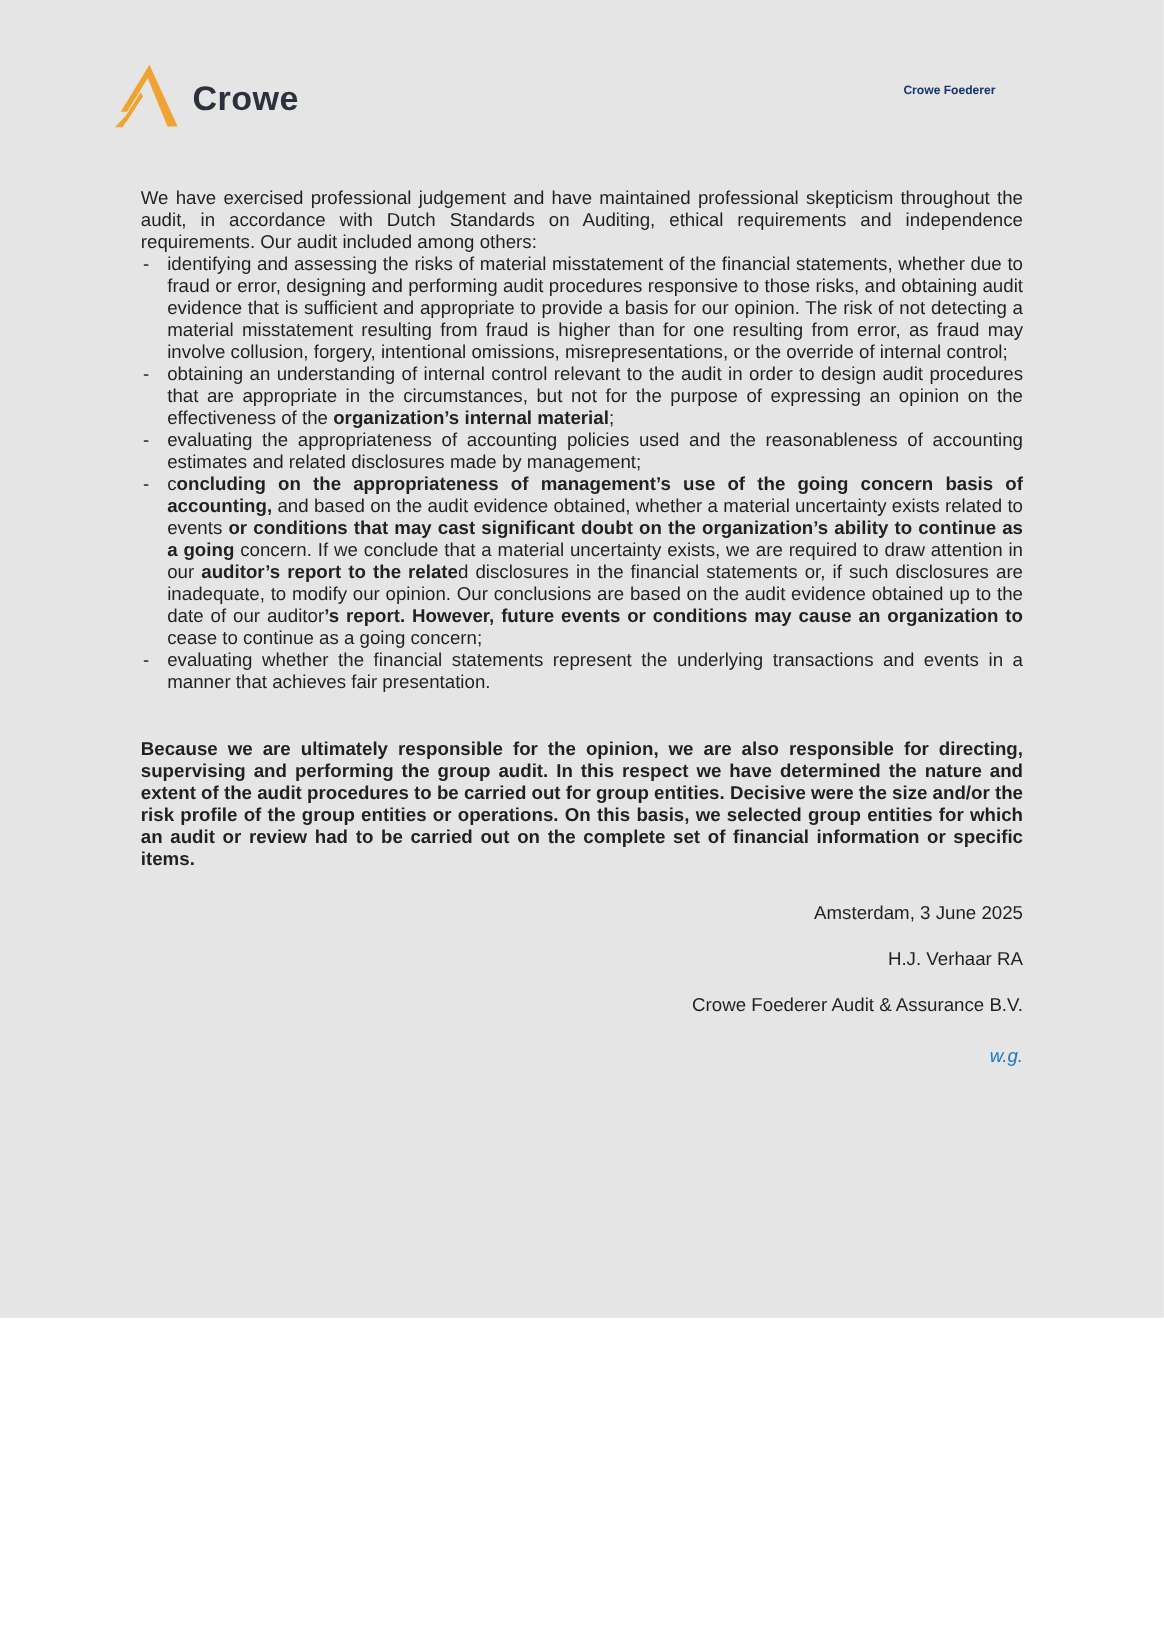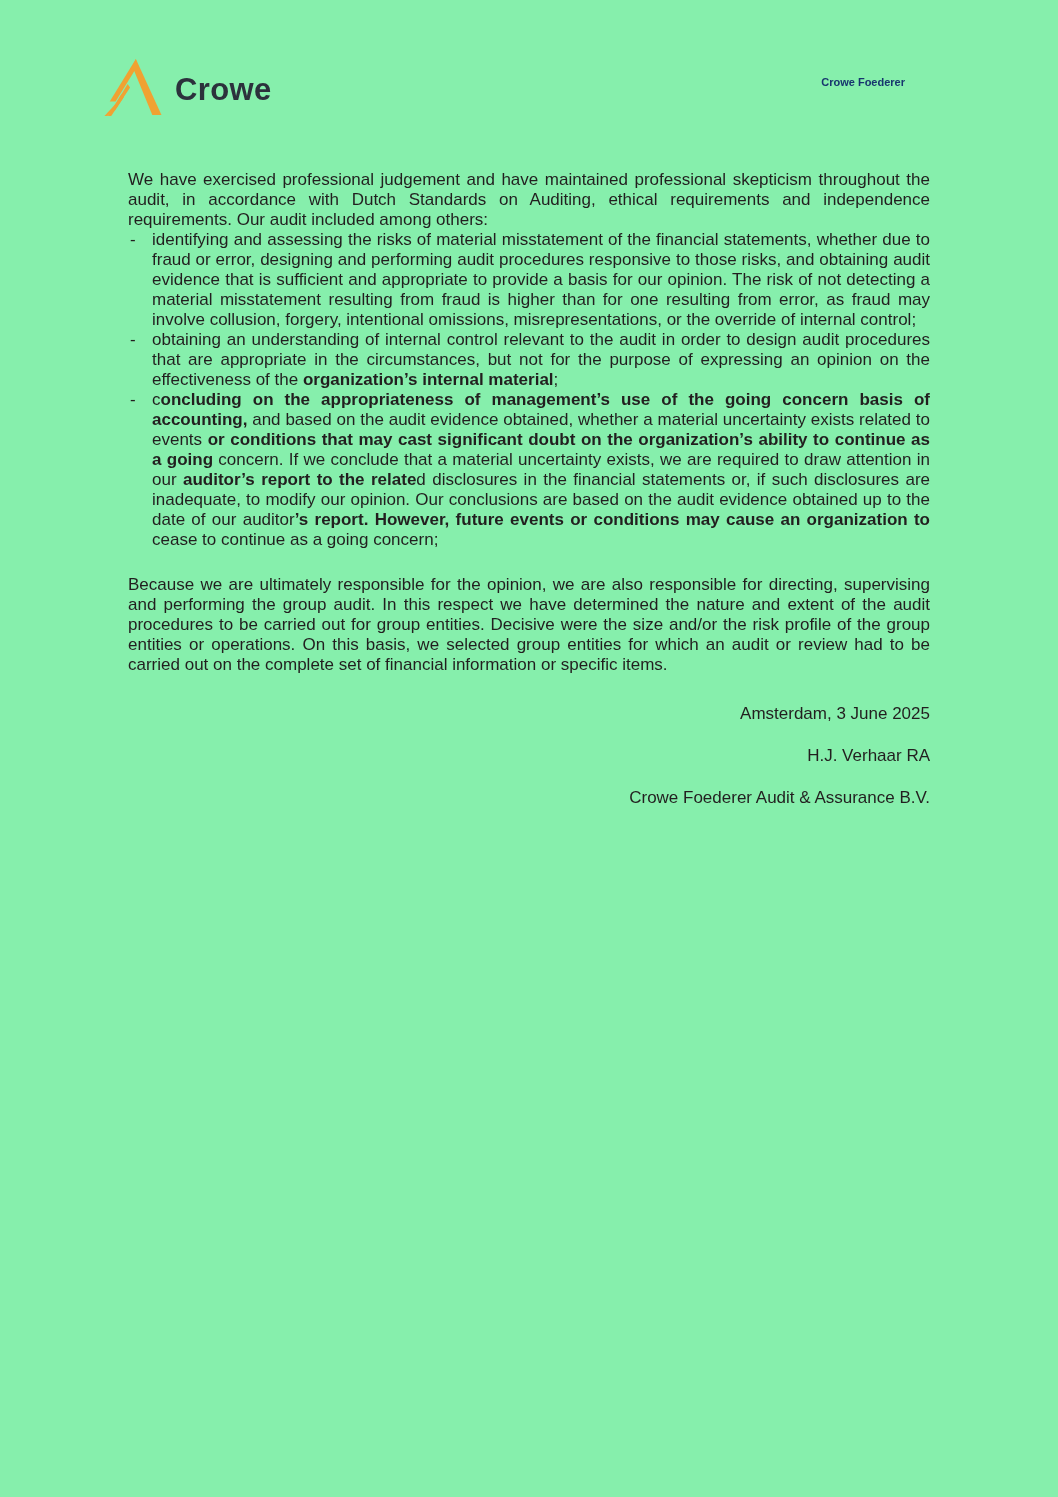--- a/index.html
+++ b/index.html
@@ -11,21 +11,21 @@
     --logo-ink:#2C313C;
   }
   *{box-sizing:border-box;}
   html,body{margin:0;padding:0;background:#ffffff;}
   body{
     width:1058px;height:1497px;
     font-family:"Liberation Sans", sans-serif;
     color:var(--ink);
     overflow:hidden;
   }
-  .page{position:relative;width:1058px;height:1497px;background:#86efac;}
+  .page{position:relative;width:1058px;height:1198px;background:#e5e5e5;}
 
   
   .logo{
     position:absolute;left:100px;top:58px;
     display:flex;align-items:center;gap:11px;
     height:58px;
   }
   .logo svg{display:block;}
   .peak{fill:var(--amber);}
   .logo-text{
@@ -41,21 +41,21 @@
   }
 
   
   .doc-body{
     position:absolute;left:128px;top:170px;width:802px;
     font-size:17px;line-height:20px;
     text-align:justify;
     hyphens:none;
   }
   .para{margin:0;}
-  .gap{margin-top:25px;}
+  .gap{margin-top:41px;font-weight:bold;}
   .bullets{list-style:none;margin:0;padding:0;}
   .bullets li{position:relative;padding-left:24px;margin:0;}
   .bullets li::before{
     content:"-";
     position:absolute;left:2px;top:0;
   }
   .bold{font-weight:bold;}
   .closing{margin-top:22px;text-align:right;}
   .closing-first{margin-top:29px;}
   .signature{
@@ -84,27 +84,30 @@
 
   <div class="office-name">Crowe Foederer</div>
 
   <main class="doc-body">
 
     <p class="para">We have exercised professional judgement and have maintained professional skepticism throughout the audit, in accordance with Dutch Standards on Auditing, ethical requirements and independence requirements. Our audit included among others:</p>
 
     <ul class="bullets" id="bullet-list">
         <li><span>identifying and assessing the risks of material misstatement of the financial statements, whether due to fraud or error, designing and performing audit procedures responsive to those risks, and obtaining audit evidence that is sufficient and appropriate to provide a basis for our opinion. The risk of not detecting a material misstatement resulting from fraud is higher than for one resulting from error, as fraud may involve collusion, forgery, intentional omissions, misrepresentations, or the override of internal control;</span></li>
         <li><span>obtaining an understanding of internal control relevant to the audit in order to design audit procedures that are appropriate in the circumstances, but not for the purpose of expressing an opinion on the effectiveness of the </span><span class="bold">organization’s internal material</span><span>;</span></li>
+        <li><span>evaluating the appropriateness of accounting policies used and the reasonableness of accounting estimates and related disclosures made by management;</span></li>
         <li><span>c</span><span class="bold">oncluding on the appropriateness of management’s use of the going concern basis of accounting,</span><span> and based on the audit evidence obtained, whether a material uncertainty exists related to events </span><span class="bold">or conditions that may cast significant doubt on the organization’s ability to continue as a going</span><span> concern. If we conclude that a material uncertainty exists, we are required to draw attention in our </span><span class="bold">auditor’s report to the relate</span><span>d disclosures in the financial statements or, if such disclosures are inadequate, to modify our opinion. Our conclusions are based on the audit evidence obtained up to the date of our auditor</span><span class="bold">’s report. However, future events or conditions may cause an organization to</span><span> cease to continue as a going concern;</span></li>
+        <li><span>evaluating whether the financial statements represent the underlying transactions and events in a manner that achieves fair presentation.</span></li>
       </ul>
 
     <p class="para gap">Because we are ultimately responsible for the opinion, we are also responsible for directing, supervising and performing the group audit. In this respect we have determined the nature and extent of the audit procedures to be carried out for group entities. Decisive were the size and/or the risk profile of the group entities or operations. On this basis, we selected group entities for which an audit or review had to be carried out on the complete set of financial information or specific items.</p>
 
 
     <p class="para closing closing-first">Amsterdam, 3 June 2025</p>
 
     <p class="para closing">H.J. Verhaar RA</p>
 
     <p class="para closing">Crowe Foederer Audit &amp; Assurance B.V.</p>
 
+    <p class="para closing signature">w.g.</p>
 
   </main>
 </div>
 
 </body></html>

